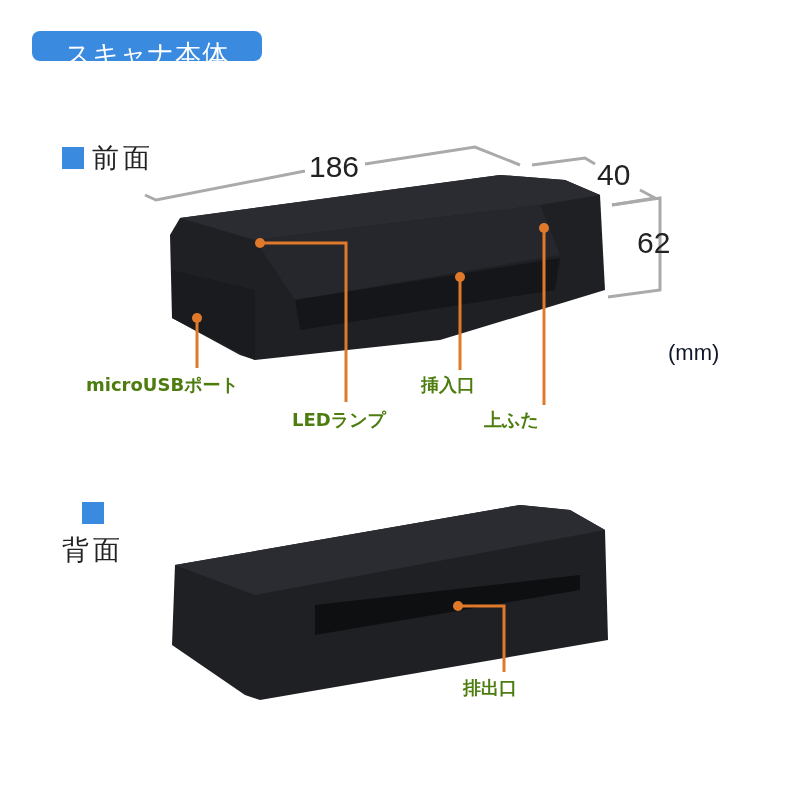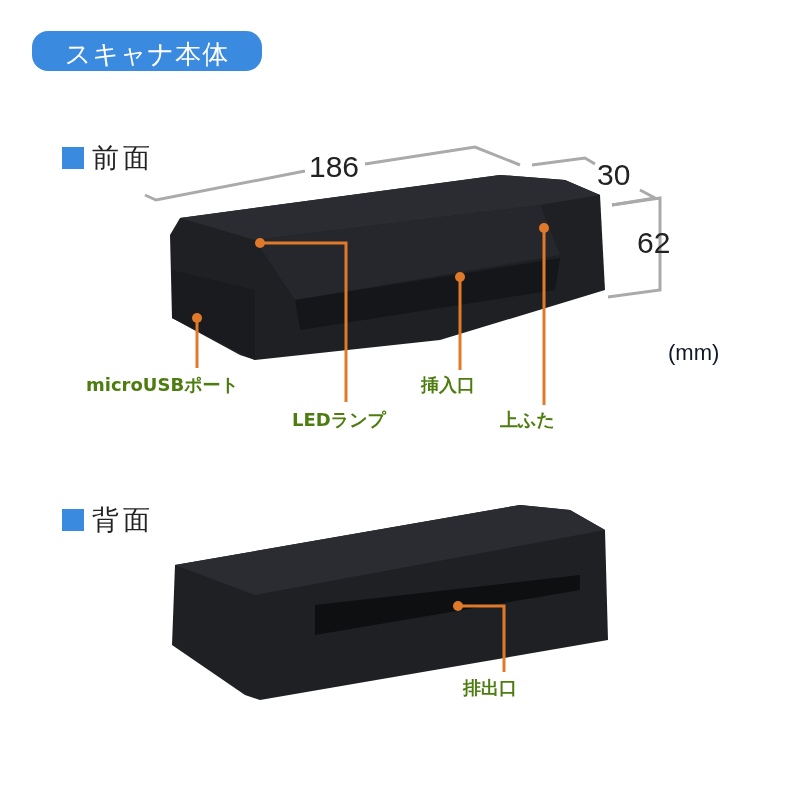--- a/index.html
+++ b/index.html
@@ -1,18 +1,18 @@
 <!DOCTYPE html>
 <html><head>
 <meta charset="utf-8">
 <style>
   html,body{margin:0;padding:0;background:#fff;}
   body{width:800px;height:800px;position:relative;overflow:hidden;font-family:"DejaVu Sans",sans-serif;}
   .abs{position:absolute;}
-  .title-badge{left:32px;top:31px;width:230px;height:40px;background:#3a8ae0;border-radius:16px;color:#fff;font-size:26px;line-height:46px;text-align:center;letter-spacing:1px;}
+  .title-badge{left:32px;top:31px;width:230px;height:30px;background:#3a8ae0;border-radius:8px;color:#fff;font-size:26px;line-height:46px;text-align:center;letter-spacing:1px;}
   .section-head{font-size:27px;color:#222;display:flex;align-items:center;gap:8px;letter-spacing:4px;}
   .section-head .sq{width:22px;height:22px;background:#3a8ae0;display:inline-block;}
   .dim{font-family:"Liberation Sans",sans-serif;font-size:30px;color:#222;}
   .unit{font-family:"Liberation Sans",sans-serif;font-size:22px;color:#0f172a;}
   .callout{color:#4d7c0f;font-size:18px;font-weight:bold;white-space:nowrap;}
   svg{position:absolute;left:0;top:0;}
 </style>
 </head>
 <body>
 
@@ -57,27 +57,27 @@
   <g fill="#e07a2a">
     <circle cx="197" cy="318" r="5"></circle>
       <circle cx="260" cy="243" r="5"></circle>
     <circle cx="460" cy="277" r="5"></circle>
       <circle cx="544" cy="228" r="5"></circle>
     <circle cx="458" cy="606" r="5"></circle>
   </g>
 </svg>
 
 <div class="abs dim" style="left:309px;top:150px;">186</div>
-<div class="abs dim" style="left:597px;top:158px;">30</div>
+<div class="abs dim" style="left:597px;top:158px;">40</div>
 <div class="abs dim" style="left:637px;top:226px;">62</div>
 <div class="abs unit" style="left:668px;top:340px;">(mm)</div>
 
 <div class="abs callout" style="left:86px;top:373px;">microUSBポート</div>
 <div class="abs callout" style="left:281px;top:408px;margin-left:11px;">LEDランプ</div>
 <div class="abs callout" style="left:421px;top:373px;">挿入口</div>
-<div class="abs callout" style="left:500px;top:408px;">上ふた</div>
+<div class="abs callout" style="left:484px;top:408px;">上ふた</div>
 
-<div class="abs section-head" style="left:62px;top:502px;">
+<div class="abs section-head" style="left:62px;top:502px;flex-direction:column;">
   <span class="sq"></span>
   <span>背面</span>
 </div>
 
 <div class="abs callout" style="left:463px;top:676px;">排出口</div>
 
 </body></html>

